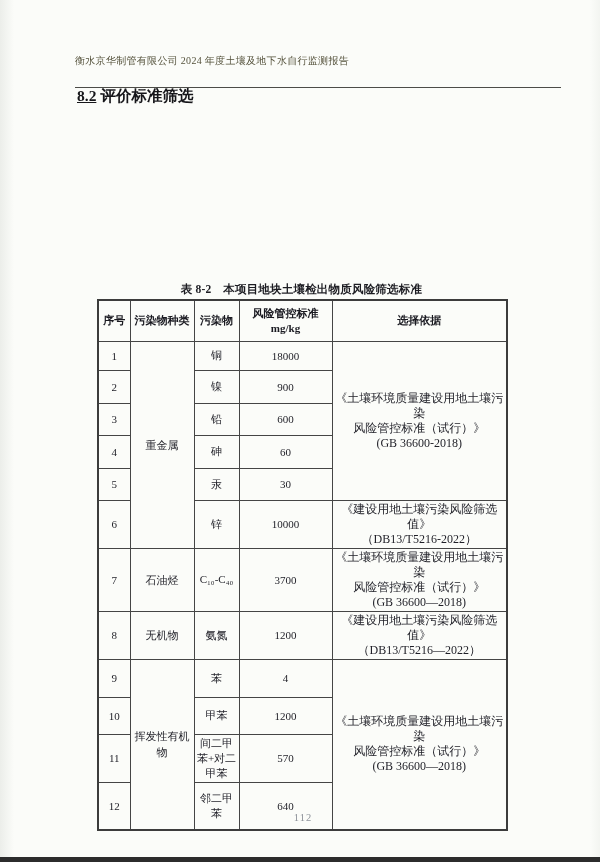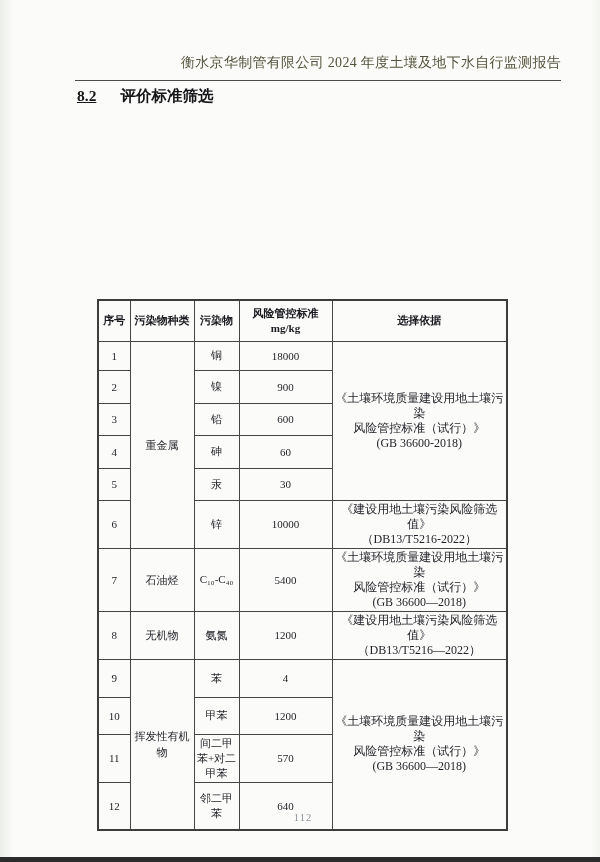--- a/index.html
+++ b/index.html
@@ -20,34 +20,34 @@
       #fbfcf9;
   }
   .scan-bottom-bar {
     position: absolute; left: 0; right: 0; bottom: 0; height: 5px;
     background: #2c2c2c;
   }
 
   
   .running-head {
     position: absolute; top: 54px; left: 75px; width: 486px;
-    text-align: right;
-    font-size: 14px;
+    text-align: left;
+    font-size: 10px;
     letter-spacing: .3px;
     color: #55523c;
-    padding-bottom: 8px;
+    padding-bottom: 19px;
     border-bottom: 1.5px solid #4c4c48;
   }
 
   
   .h2 {
     position: absolute; top: 86px; left: 77px;
     font-size: 15.5px; font-weight: bold; color: #16161a;
   }
-  .h2 .sec-num { margin-right: 24px; text-decoration: underline; }
+  .h2 .sec-num { margin-right: 4px; text-decoration: underline; }
   .h3 {
     position: absolute; top: 128px; left: 77px;
     font-size: 13.5px; font-weight: bold; color: #16161a;
   }
   .h3 .sec-num { margin-right: 10px; }
 
   
   .para {
     position: absolute; top: 160px; left: 76px; width: 447px;
     font-size: 12.2px; line-height: 25px;
@@ -113,20 +113,21 @@
 <div class="page">
 
   <div class="running-head">衡水京华制管有限公司 2024 年度土壤及地下水自行监测报告</div>
 
   <div class="h2">
     <span class="sec-num">8.2</span><span>评价标准筛选</span>
   </div>
 
 
 
+  <div class="tbl-caption">表 8-2　本项目地块土壤检出物质风险筛选标准</div>
 
   <table class="screen-tbl">
     <colgroup>
       <col class="col-num">
         <col class="col-cat">
         <col class="col-pol">
         <col class="col-val">
         <col class="col-basis">
     </colgroup>
     <thead>
@@ -175,21 +176,21 @@
         <td>6</td>
         <td class="cell-pol">锌</td>
         <td>10000</td>
         <td class="cell-basis">《建设用地土壤污染风险筛选值》
 （DB13/T5216-2022）</td>
       </tr>
       <tr style="height:43px;">
         <td>7</td>
         <td class="cell-cat">石油烃</td>
         <td class="cell-pol">C₁₀-C₄₀</td>
-        <td>5400</td>
+        <td>3700</td>
         <td class="cell-basis">《土壤环境质量建设用地土壤污染
 风险管控标准（试行）》
 (GB 36600—2018)</td>
       </tr>
       <tr style="height:31px;">
         <td>8</td>
         <td class="cell-cat">无机物</td>
         <td class="cell-pol">氨氮</td>
         <td>1200</td>
         <td class="cell-basis">《建设用地土壤污染风险筛选值》

